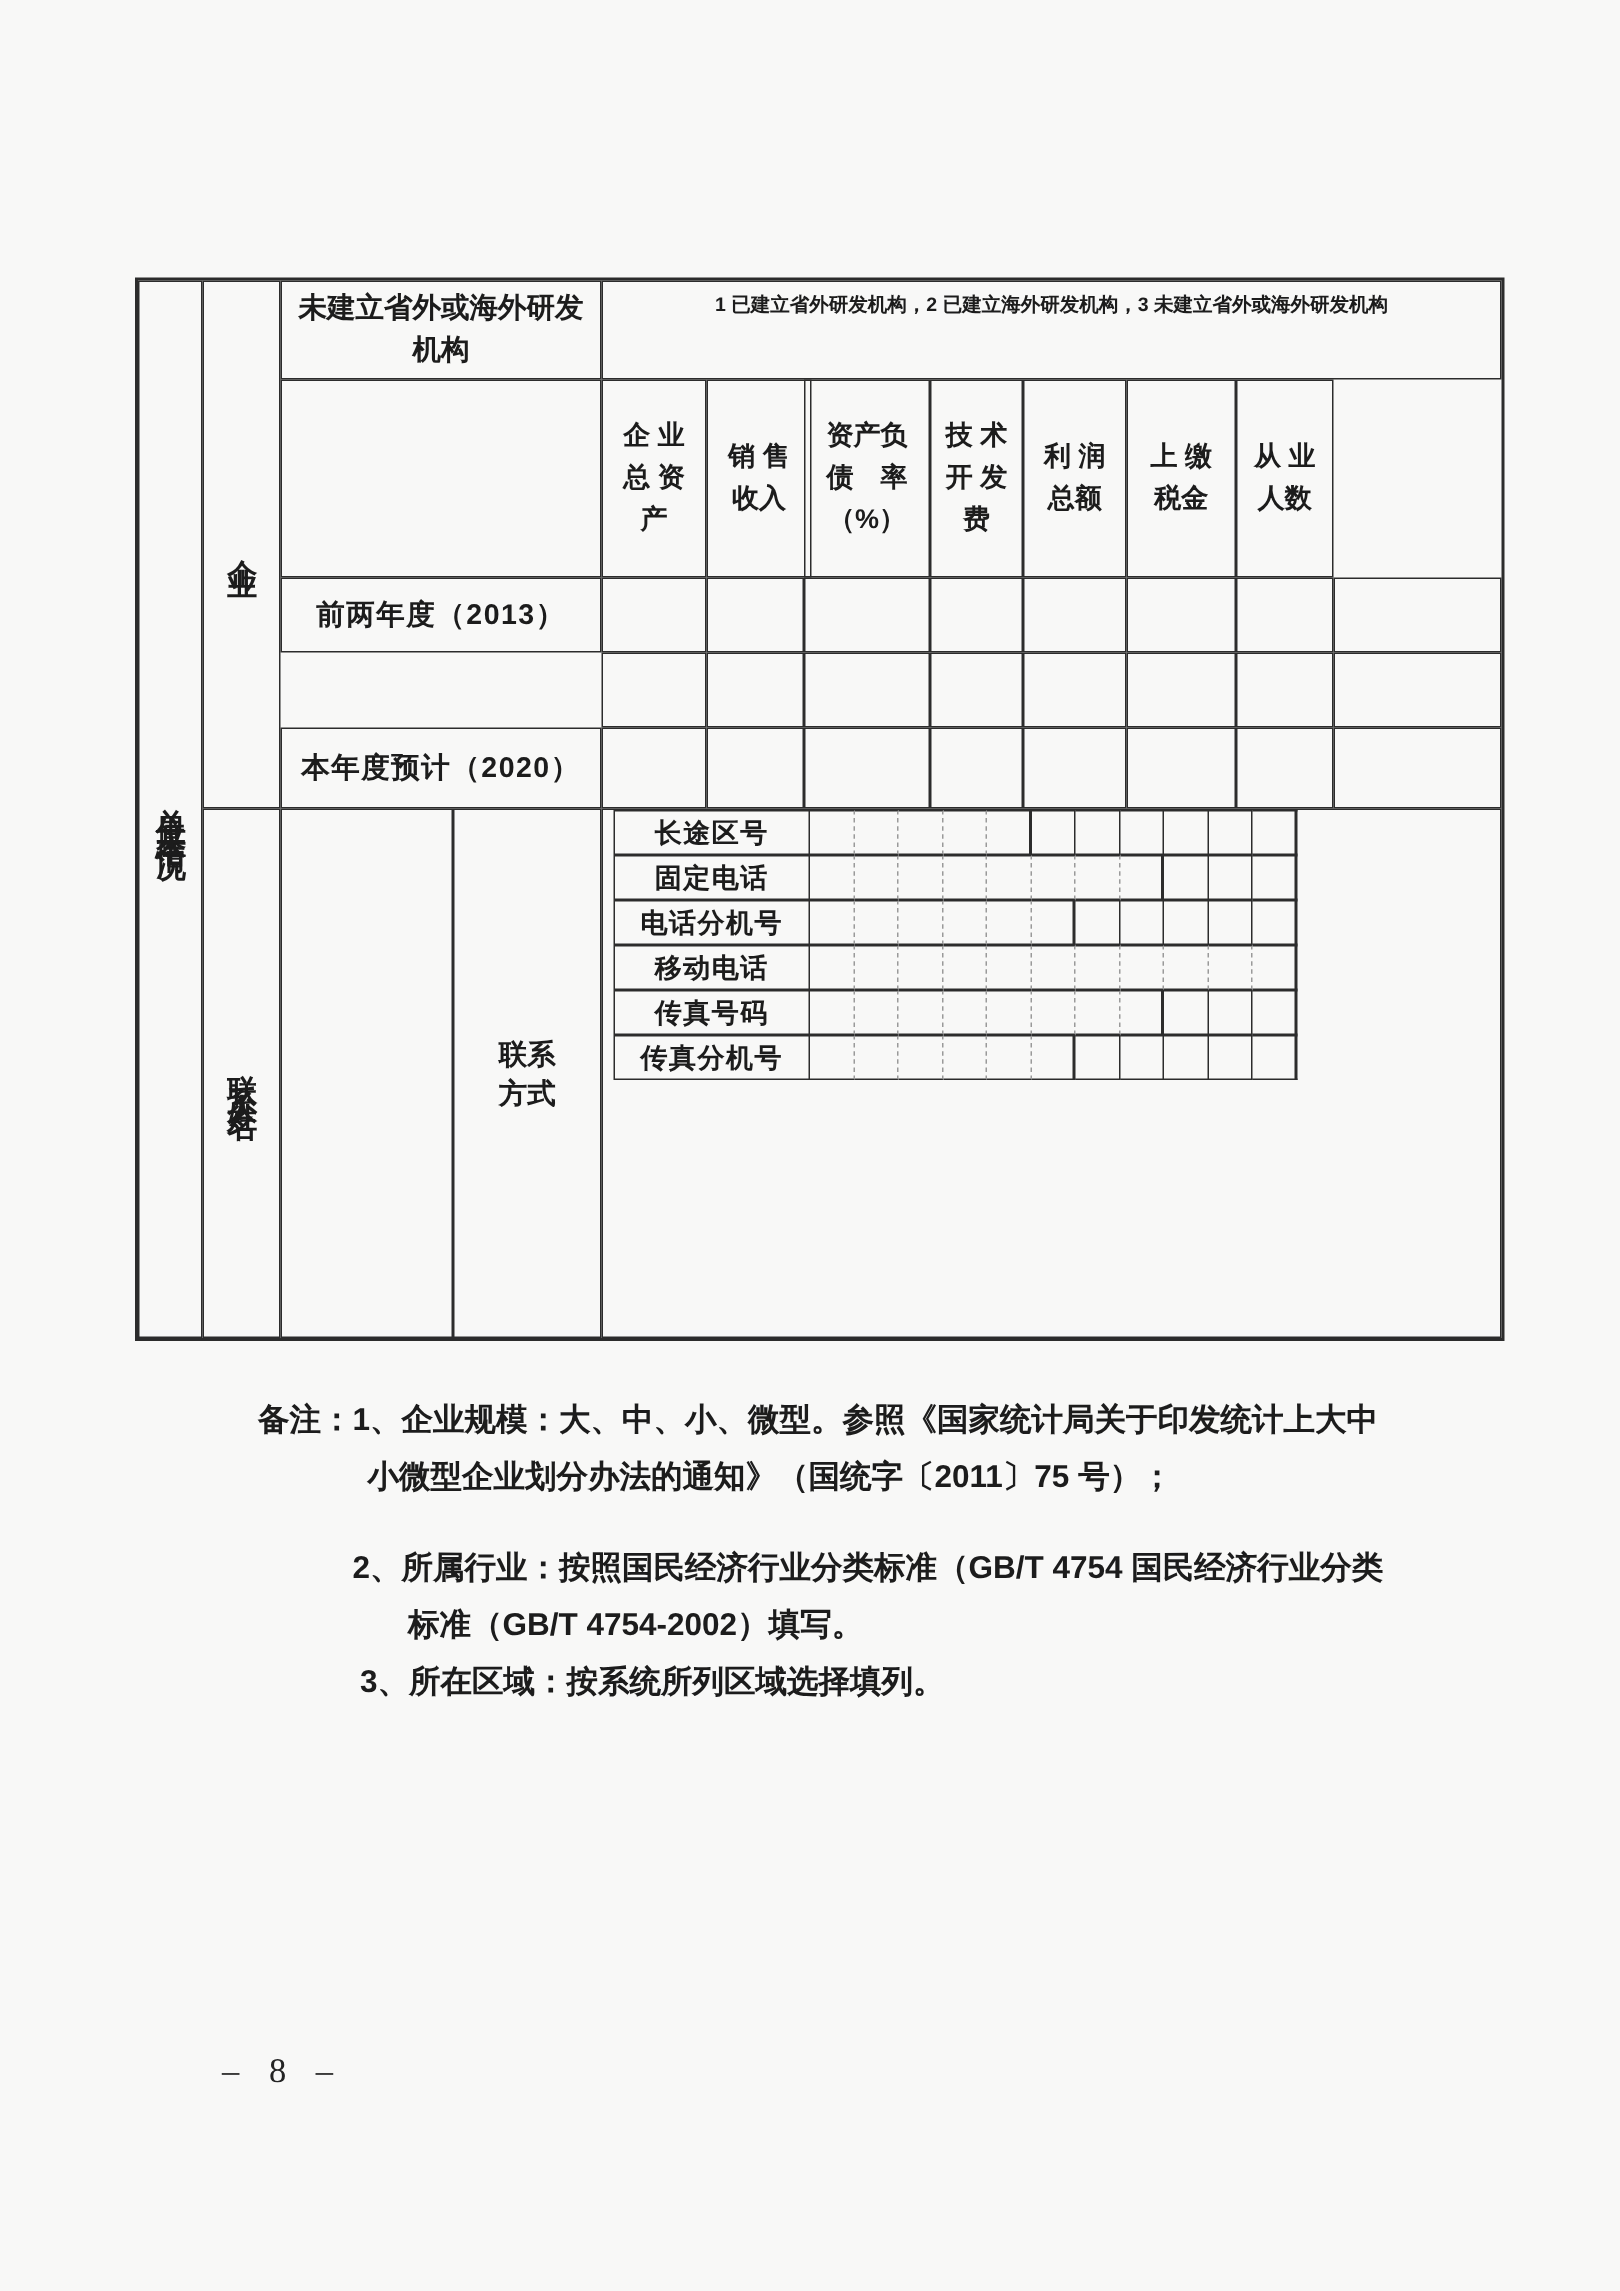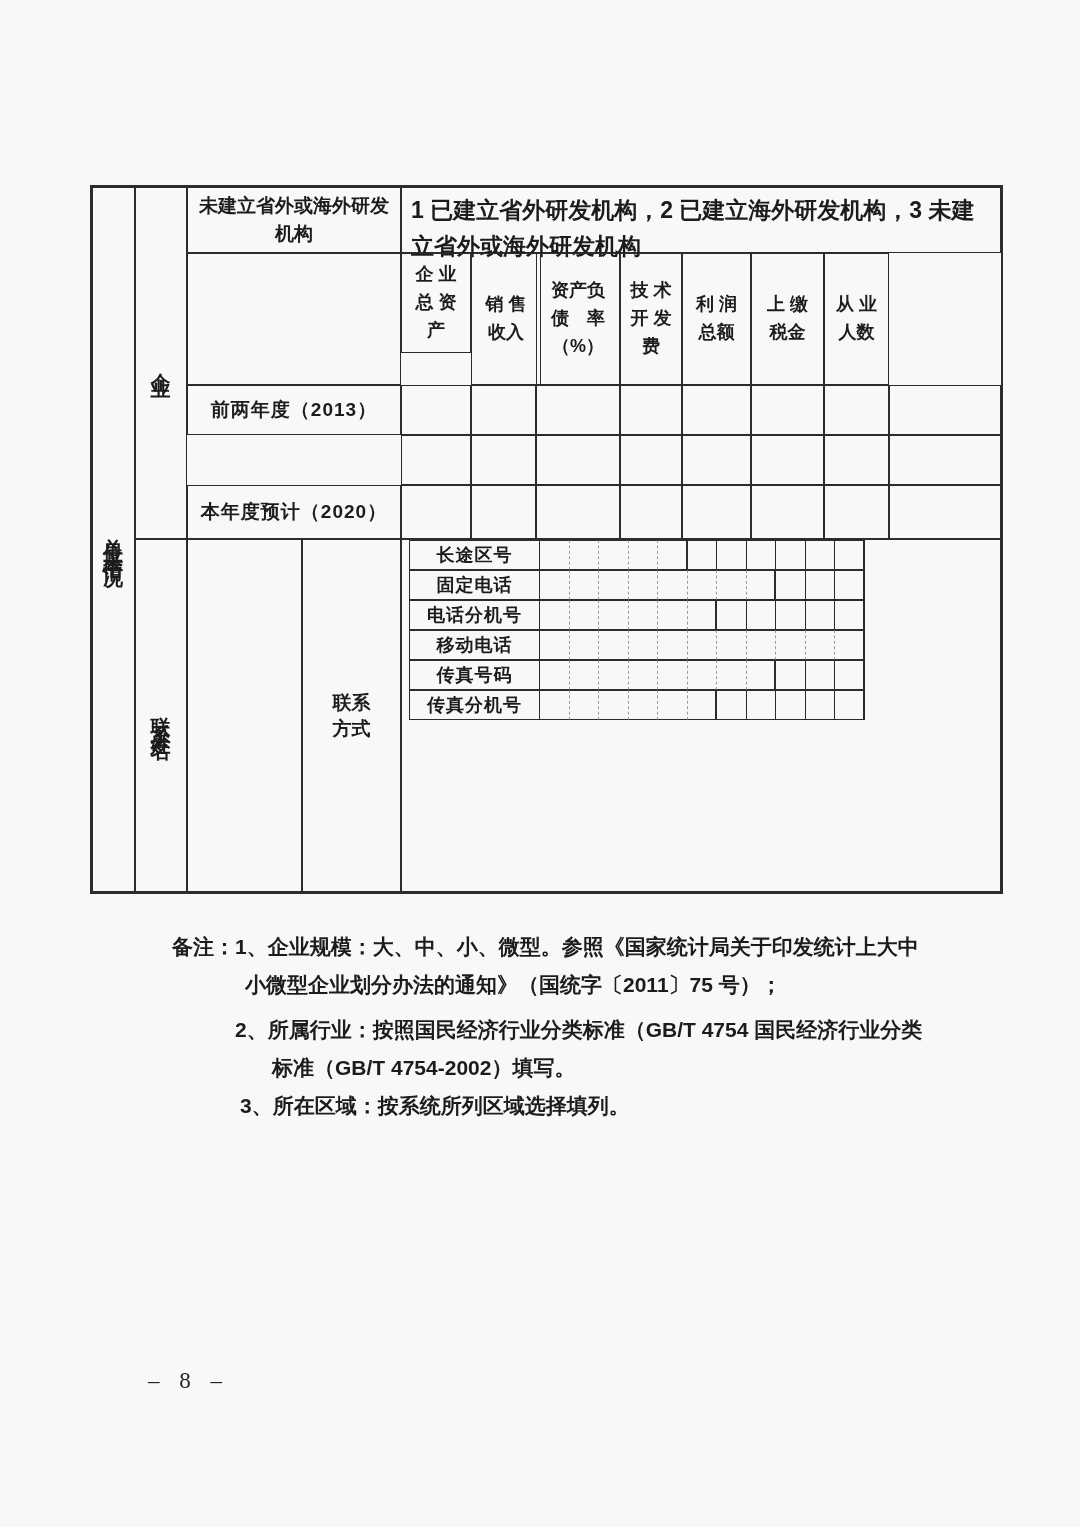--- a/index.html
+++ b/index.html
@@ -42,22 +42,22 @@
   .vtext{
     writing-mode:vertical-rl;
     text-orientation:upright;
     font-size:20px;
     font-weight:600;
     letter-spacing:6px;
     line-height:1;
   }
   .qcell{font-size:19px;line-height:1.5;padding:2px 6px}
   .codes{
-    font-size:23px;line-height:1.55;
-    padding:5px 9px;text-align:left;
+    font-size:13px;line-height:1.55;
+    padding:5px 9px;text-align:center;
   }
   .mhead{font-size:18px;line-height:1.55}
   .ylabel{font-size:19px;letter-spacing:1px}
   
   .plabel{font-size:18px;letter-spacing:1px}
   .pcell{
     position:absolute;
     box-sizing:border-box;
     border-top:1px solid var(--line);
     border-bottom:1px solid var(--line);
@@ -69,21 +69,21 @@
   
   .notes{
     position:absolute;
     left:172px; top:928px;
     width:830px;
     font-size:21px;
     font-weight:600;
   }
   .nline{line-height:38px;white-space:nowrap}
   .n1{margin-left:73px}
-  .n2{margin-left:63px;margin-top:7px}
+  .n2{margin-left:63px;margin-top:23px}
   .n3{margin-left:100px}
   .n4{margin-left:68px}
   
   .pageno{
     position:absolute;
     left:148px; top:1368px;
     font-family:"Liberation Serif","DejaVu Serif",serif;
     font-size:23px;
     font-weight:400;
     letter-spacing:7px;
@@ -105,21 +105,21 @@
       <span class="vtext">企业</span>
     </div>
     <div class="cell vcell" style="left:43px;top:352px;width:52px;height:353px">
       <span class="vtext">联系人姓名</span>
     </div>
 
     <div class="cell center qcell" style="left:95px;top:0;width:214px;height:66px">未建立省外或海外研发机构</div>
     <div class="cell codes" style="left:309px;top:0;width:600px;height:66px">1 已建立省外研发机构，2 已建立海外研发机构，3 未建立省外或海外研发机构</div>
 
     <div class="cell" style="left:95px;top:66px;width:214px;height:132px"></div>
-    <div class="cell center pre mhead" style="left:309px;top:66px;width:70px;height:100px">企 业
+    <div class="cell center pre mhead" style="left:309px;top:66px;width:70px;height:132px">企 业
 总 资
 产</div>
     <div class="cell center pre mhead" style="left:379px;top:66px;width:70px;height:132px">销 售
 收入</div>
     <div class="cell center pre mhead" style="left:444px;top:66px;width:84px;height:132px">资产负
 债　率
 （%）</div>
     <div class="cell center pre mhead" style="left:528px;top:66px;width:62px;height:132px">技 术
 开 发
 费</div>

